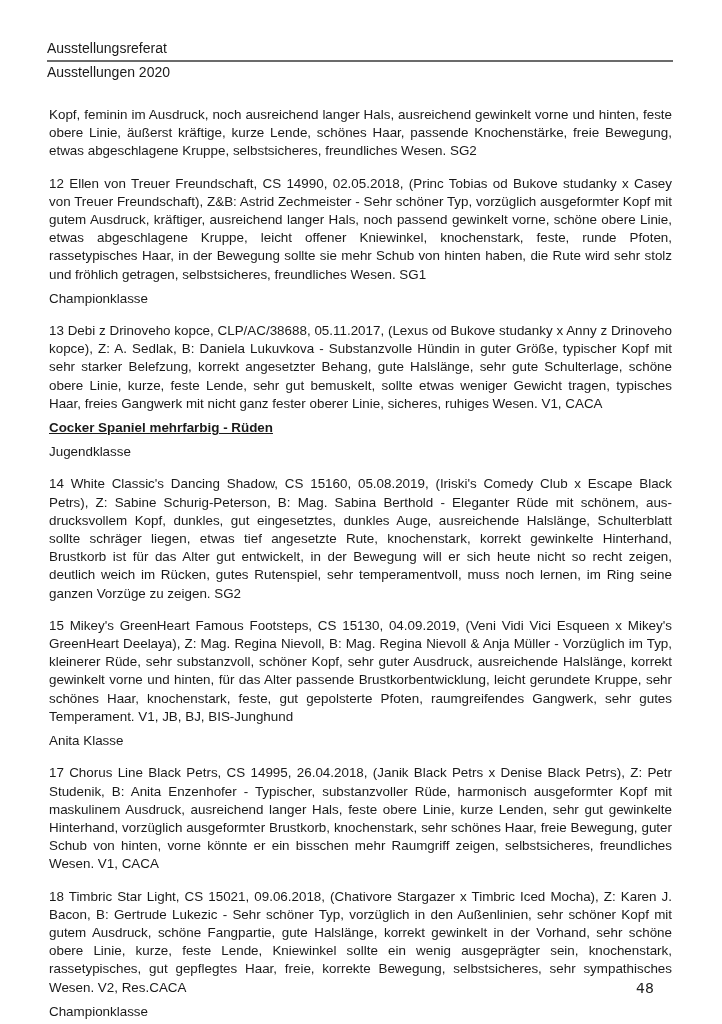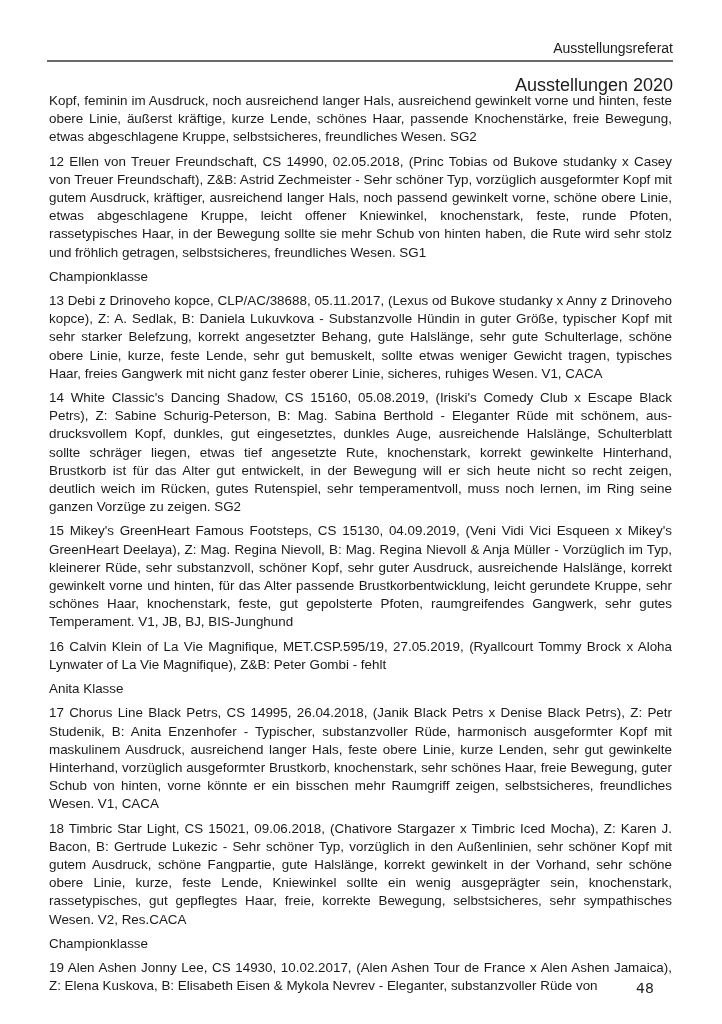--- a/index.html
+++ b/index.html
@@ -1,30 +1,30 @@
 <!DOCTYPE html>
 <html><head>
 <meta charset="utf-8">
 <style>
   html, body { margin: 0; padding: 0; background: #ffffff; }
   body {
     width: 722px; height: 1024px; position: relative; overflow: hidden;
     font-family: "Liberation Sans", sans-serif; color: #1a1a1a;
   }
   .page-header {
-    position: absolute; left: 47px; top: 40px; width: 626px; text-align: right;
+    position: absolute; left: 47px; top: 40px; width: 626px; text-align: left;
   }
   .header-title { font-size: 14px; line-height: 17px; height: 17px; }
   .header-rule { border-top: 2px solid #6b6b6b; margin: 3px 0 0 0; }
-  .header-subtitle { font-size: 18px; line-height: 18px; margin-top: 14px; }
+  .header-subtitle { font-size: 14px; line-height: 18px; margin-top: 1px; }
   .content {
     position: absolute; left: 49px; top: 92px; width: 623px;
     font-size: 13.4px; line-height: 18.2px;
   }
-  .para { text-align: justify; margin: 0 0 6px 0; hyphens: manual; }
+  .para { text-align: justify; margin: 14px 0 6px 0; hyphens: manual; }
   .class-heading { font-weight: normal; margin: 0 0 6px 0; }
   .breed-heading { font-weight: bold; text-decoration: underline; margin: 0 0 6px 0; }
   .page-number {
     position: absolute; left: 636px; top: 980px; font-size: 14px;
     font-family: "DejaVu Sans", sans-serif; color: #222;
   }
 </style>
 </head>
 <body>
 
@@ -32,23 +32,24 @@
   <div class="header-title">Ausstellungsreferat</div>
   <div class="header-rule"></div>
   <div class="header-subtitle">Ausstellungen 2020</div>
 </div>
 
 <div class="content">
   <p class="para">Kopf, feminin im Ausdruck, noch ausreichend langer Hals, ausreichend gewinkelt vorne und hinten, feste obere Linie, äußerst kräftige, kurze Lende, schönes Haar, passende Knochenstärke, freie Bewegung, etwas abgeschlagene Kruppe, selbstsicheres, freundliches Wesen. SG2</p>
   <p class="para">12 Ellen von Treuer Freundschaft, CS 14990, 02.05.2018, (Princ Tobias od Bukove studanky x Casey von Treuer Freundschaft), Z&amp;B: Astrid Zechmeister - Sehr schöner Typ, vorzüglich ausge­formter Kopf mit gutem Ausdruck, kräftiger, ausreichend langer Hals, noch passend gewinkelt vorne, schöne obere Linie, etwas abgeschlagene Kruppe, leicht offener Kniewinkel, knochenstark, feste, runde Pfoten, rassetypisches Haar, in der Bewegung sollte sie mehr Schub von hinten haben, die Rute wird sehr stolz und fröhlich getragen, selbstsicheres, freundliches Wesen. SG1</p>
   <div class="class-heading">Championklasse</div>
   <p class="para">13 Debi z Drinoveho kopce, CLP/AC/38688, 05.11.2017, (Lexus od Bukove studanky x Anny z Drinoveho kopce), Z: A. Sedlak, B: Daniela Lukuvkova - Substanzvolle Hündin in guter Größe, typi­scher Kopf mit sehr starker Belefzung, korrekt angesetzter Behang, gute Halslänge, sehr gute Schul­terlage, schöne obere Linie, kurze, feste Lende, sehr gut bemuskelt, sollte etwas weniger Gewicht tragen, typisches Haar, freies Gangwerk mit nicht ganz fester oberer Linie, sicheres, ruhiges Wesen. V1, CACA</p>
+  <div class="breed-heading">Cocker Spaniel mehrfarbig - Rüden</div>
+  <div class="class-heading">Jugendklasse</div>
   <p class="para">14 White Classic's Dancing Shadow, CS 15160, 05.08.2019, (Iriski's Comedy Club x Escape Black Petrs), Z: Sabine Schurig-Peterson, B: Mag. Sabina Berthold - Eleganter Rüde mit schönem, aus­drucksvollem Kopf, dunkles, gut eingesetztes, dunkles Auge, ausreichende Halslänge, Schulterblatt sollte schräger liegen, etwas tief angesetzte Rute, knochenstark, korrekt gewinkelte Hinterhand, Brustkorb ist für das Alter gut entwickelt, in der Bewegung will er sich heute nicht so recht zeigen, deutlich weich im Rücken, gutes Rutenspiel, sehr temperamentvoll, muss noch lernen, im Ring seine ganzen Vorzüge zu zeigen. SG2</p>
   <p class="para">15 Mikey's GreenHeart Famous Footsteps, CS 15130, 04.09.2019, (Veni Vidi Vici Esqueen x Mikey's GreenHeart Deelaya), Z: Mag. Regina Nievoll, B: Mag. Regina Nievoll &amp; Anja Müller - Vorzüglich im Typ, kleinerer Rüde, sehr substanzvoll, schöner Kopf, sehr guter Ausdruck, ausreichende Halslänge, korrekt gewinkelt vorne und hinten, für das Alter passende Brustkorbentwicklung, leicht gerundete Kruppe, sehr schönes Haar, knochenstark, feste, gut gepolsterte Pfoten, raumgreifendes Gangwerk, sehr gutes Temperament. V1, JB, BJ, BIS-Junghund</p>
-  <p class="para">16 Calvin Klein of La Vie Magnifique, MET.CSP.595/19, 27.05.2019, (Ryallcourt Tommy Brock x Aloha Lynwater of La Vie Magnifique), Z&amp;B: Peter Gombi - fehlt</p>
   <div class="class-heading">Anita Klasse</div>
   <p class="para">17 Chorus Line Black Petrs, CS 14995, 26.04.2018, (Janik Black Petrs x Denise Black Petrs), Z: Petr Studenik, B: Anita Enzenhofer - Typischer, substanzvoller Rüde, harmonisch ausgeformter Kopf mit maskulinem Ausdruck, ausreichend langer Hals, feste obere Linie, kurze Lenden, sehr gut gewinkel­te Hinterhand, vorzüglich ausgeformter Brustkorb, knochenstark, sehr schönes Haar, freie Bewe­gung, guter Schub von hinten, vorne könnte er ein bisschen mehr Raumgriff zeigen, selbstsicheres, freundliches Wesen. V1, CACA</p>
   <p class="para">18 Timbric Star Light, CS 15021, 09.06.2018, (Chativore Stargazer x Timbric Iced Mocha), Z: Karen J. Bacon, B: Gertrude Lukezic - Sehr schöner Typ, vorzüglich in den Außenlinien, sehr schöner Kopf mit gutem Ausdruck, schöne Fangpartie, gute Halslänge, korrekt gewinkelt in der Vorhand, sehr schöne obere Linie, kurze, feste Lende, Kniewinkel sollte ein wenig ausgeprägter sein, knochen­stark, rassetypisches, gut gepflegtes Haar, freie, korrekte Bewegung, selbstsicheres, sehr sympathi­sches Wesen. V2, Res.CACA</p>
   <div class="class-heading">Championklasse</div>
   <p class="para">19 Alen Ashen Jonny Lee, CS 14930, 10.02.2017, (Alen Ashen Tour de France x Alen Ashen Ja­maica), Z: Elena Kuskova, B: Elisabeth Eisen &amp; Mykola Nevrev - Eleganter, substanzvoller Rüde von</p>
 </div>
 
 <div class="page-number">48</div>
 
 </body></html>

